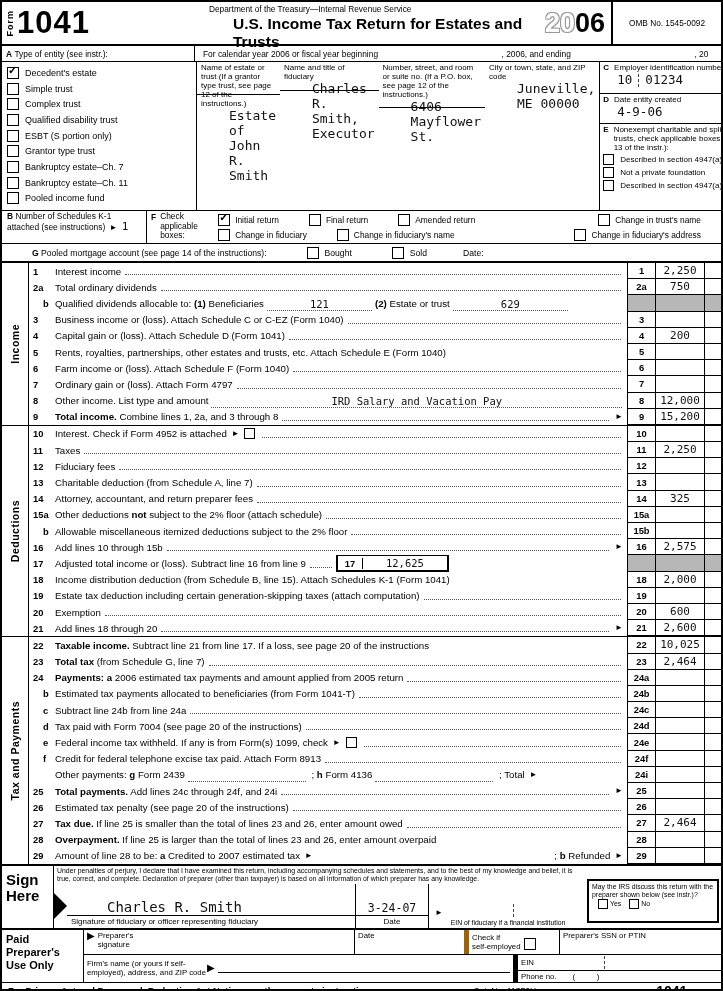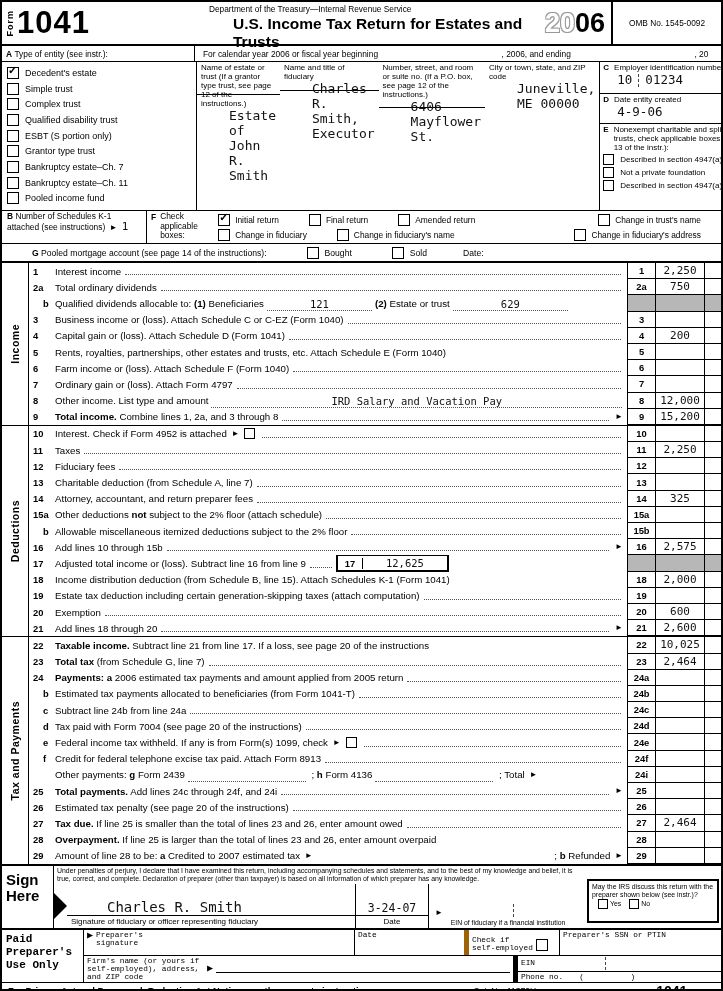--- a/index.html
+++ b/index.html
@@ -97,21 +97,21 @@
   .siglab{font-size:8px;padding:1px 0 2px 4px;}
   .datecell{width:72px;flex:none;border-left:1px solid #000;display:flex;flex-direction:column;justify-content:flex-end;}
   .dateval{border-bottom:1px solid #000;font-size:11.5px;text-align:center;}
   .datelab{font-size:8px;text-align:center;padding:1px 0 2px 0;}
   .eincell{width:158px;flex:none;border-left:1px solid #000;display:flex;flex-direction:column;justify-content:flex-end;}
   .einline{display:flex;align-items:flex-end;padding:0 4px 2px 4px;}
   .einlab{font-size:6.8px;text-align:center;padding-bottom:2px;}
   .maybox{position:absolute;right:2px;top:13px;width:132px;height:44px;border:2.5px solid #000;box-sizing:border-box;background:#fff;font-size:6.9px;line-height:8.2px;padding:2px 3px;}
   .maybox .cbx{width:8px;height:8px;margin:0 2px 0 6px;}
   
-  .prep-region{flex:none;height:52px;border-top:2px solid #000;display:flex;font-family:Liberation Mono, monospace;}
+  .prep-region{flex:none;height:52px;border-top:2px solid #000;display:flex;}
   .prep-title{width:82px;flex:none;border-right:1.5px solid #000;font-size:11px;font-weight:bold;line-height:13px;padding:3px 0 0 4px;box-sizing:border-box;}
   .prep-main{flex:1;display:flex;flex-direction:column;}
   .prep-r1{height:28px;display:flex;border-bottom:1px solid #000;}
   .prep-r2{flex:1;display:flex;}
   .ppcell{box-sizing:border-box;font-size:7.8px;padding:1px 3px;}
   .pp-sig{flex:1;display:flex;align-items:flex-start;}
   .pp-date{width:110px;flex:none;border-left:1px solid #000;}
   .pp-check{width:95px;flex:none;border-left:5px solid #a16207;}
   .pp-ssn{width:162px;flex:none;border-left:1px solid #000;}
   .pp-firm{flex:1;display:flex;align-items:center;}

